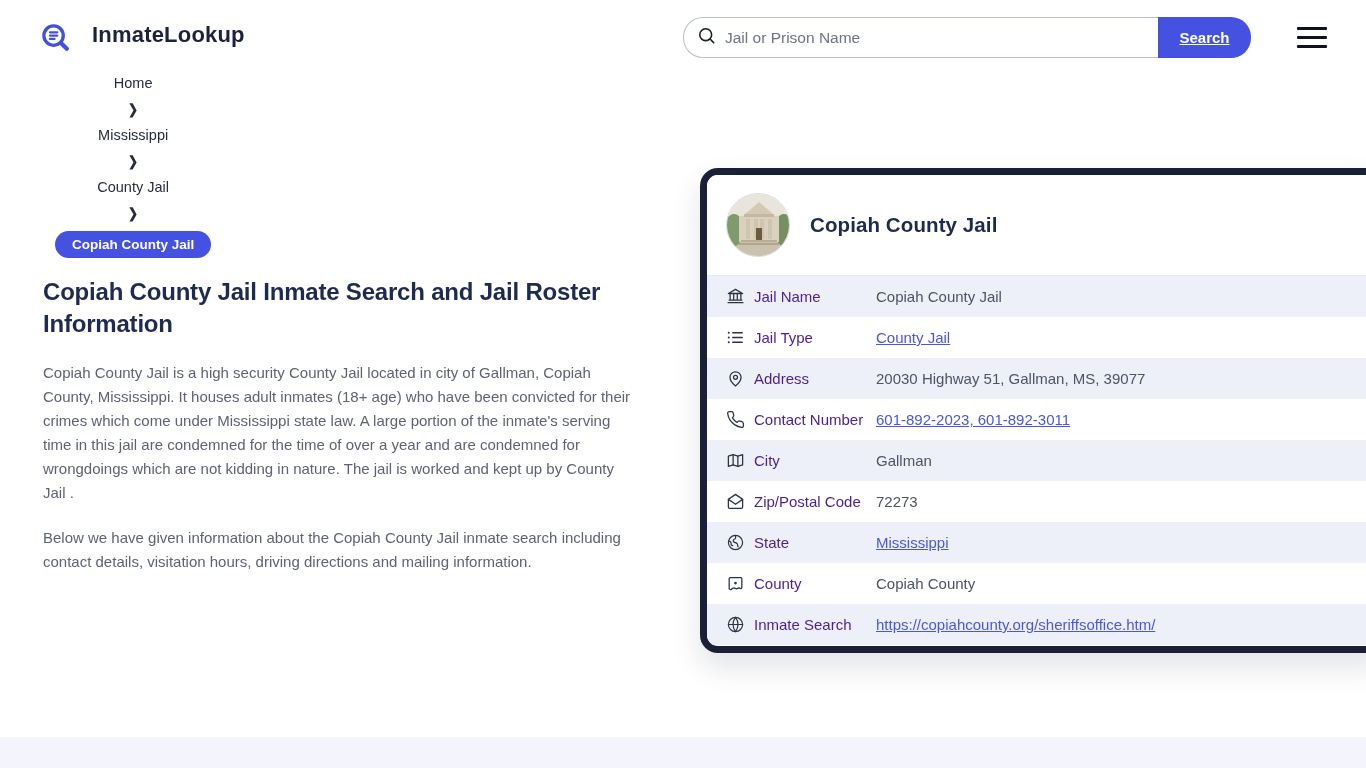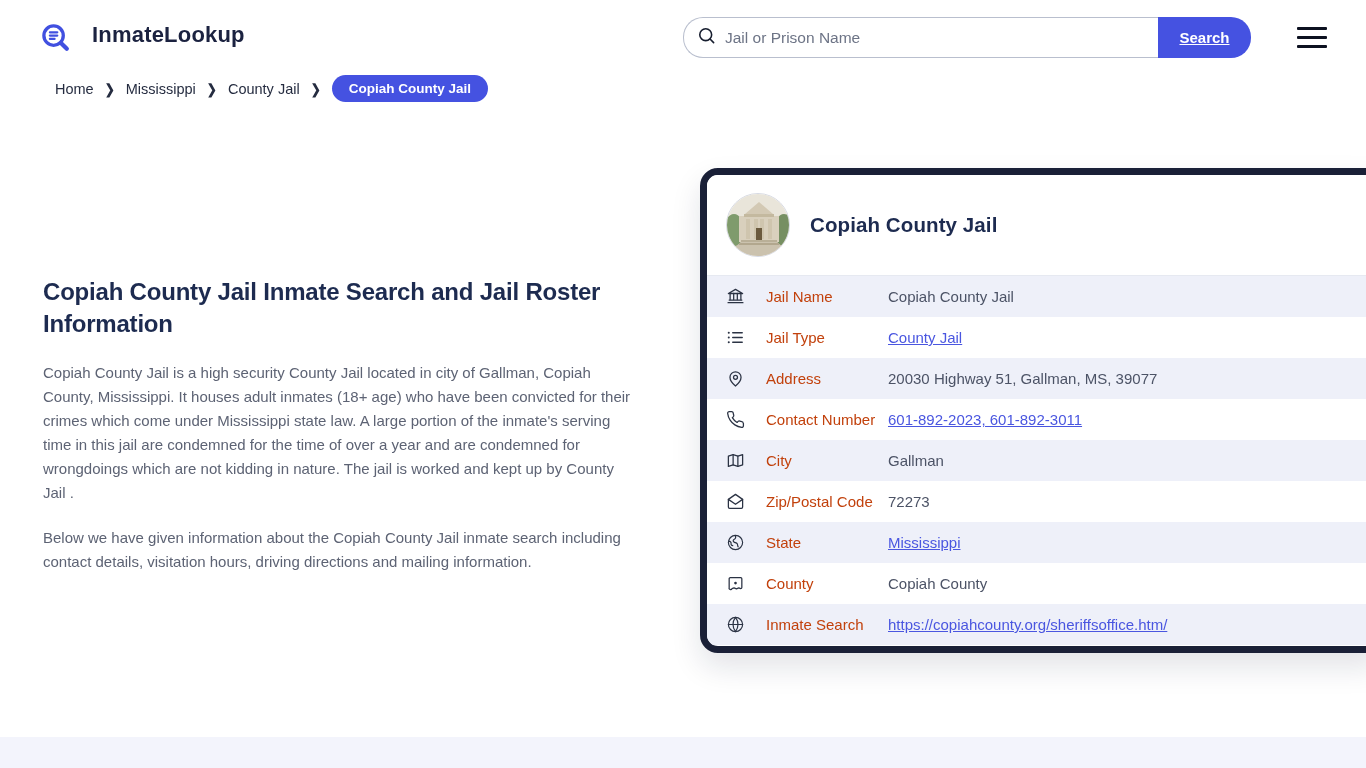--- a/index.html
+++ b/index.html
@@ -22,21 +22,21 @@
   .search-input::placeholder { color:#6d7486; }
   .search-btn { width:93px; border:none; background:#4552e1; color:#fff; font-weight:bold;
                 font-size:15px; border-radius:0 20px 20px 0; cursor:pointer;
                 font-family:"Liberation Sans", sans-serif;text-decoration:underline; }
   .hamburger { position:absolute; left:1297px; top:27px; width:30px; height:21px; cursor:pointer;
                display:flex; flex-direction:column; justify-content:space-between; background:none; border:none; }
   .hamburger span { display:block; height:3px; background:#0d1120; border-radius:1px; }
 
   
   .breadcrumb { position:absolute; left:55px; top:75px; display:flex; align-items:center; gap:11px;
-                font-size:14.5px; color:#252c40; }
+                font-size:14.5px; color:#252c40;flex-direction:column; }
   .crumb { color:#252c40; text-decoration:none; cursor:pointer; }
   .crumb-sep { font-size:12px; font-weight:bold; color:#252c40; transform:scaleY(1.15); }
   .crumb-badge { background:#4552e1; color:#fff; font-weight:bold; font-size:13.5px;
                  padding:6px 17px; border-radius:15px; }
 
   
   .article { position:absolute; left:43px; top:276px; width:612px; }
   .article h1 { font-size:24px; line-height:32px; color:#1d2b50; font-weight:bold;
                 letter-spacing:-0.2px; }
   .article p { margin-top:21px; font-size:15px; line-height:24px; color:#5d6374; width:596px; }
@@ -48,21 +48,21 @@
   .card-header { height:101px; display:flex; align-items:center; gap:20px; padding-left:19px;
                  border-bottom:1px solid #e6e9f1; background:#fff; }
   .avatar { width:64px; height:64px; border-radius:50%; overflow:hidden; flex:none;
             border:1px solid #d7dae3; }
   .card-title { font-size:20.5px; font-weight:bold; color:#1d2b50; letter-spacing:.1px; }
 
   .row { height:41px; display:flex; align-items:center; padding-left:19px; background:#fff; }
   .row.alt { background:#eef0f9; }
   .ricon { width:20px; height:20px; flex:none; color:#2b3344; display:flex; align-items:center; }
   .ricon svg { width:19px; height:19px; }
-  .rlabel { margin-left:20px; width:122px; flex:none; font-size:15px; color:#c2410c; }
+  .rlabel { margin-left:8px; width:122px; flex:none; font-size:15px; color:#4c1d95; }
   .rvalue { font-size:15px; color:#4c5366; }
   a.rvalue { color:#4a56e0; text-decoration:underline; cursor:pointer; }
 
   
   .footer-strip { position:absolute; left:0; top:737px; width:1366px; height:31px; background:#f3f4fc; }
 </style>
 </head>
 <body>
 
 <a class="logo">

